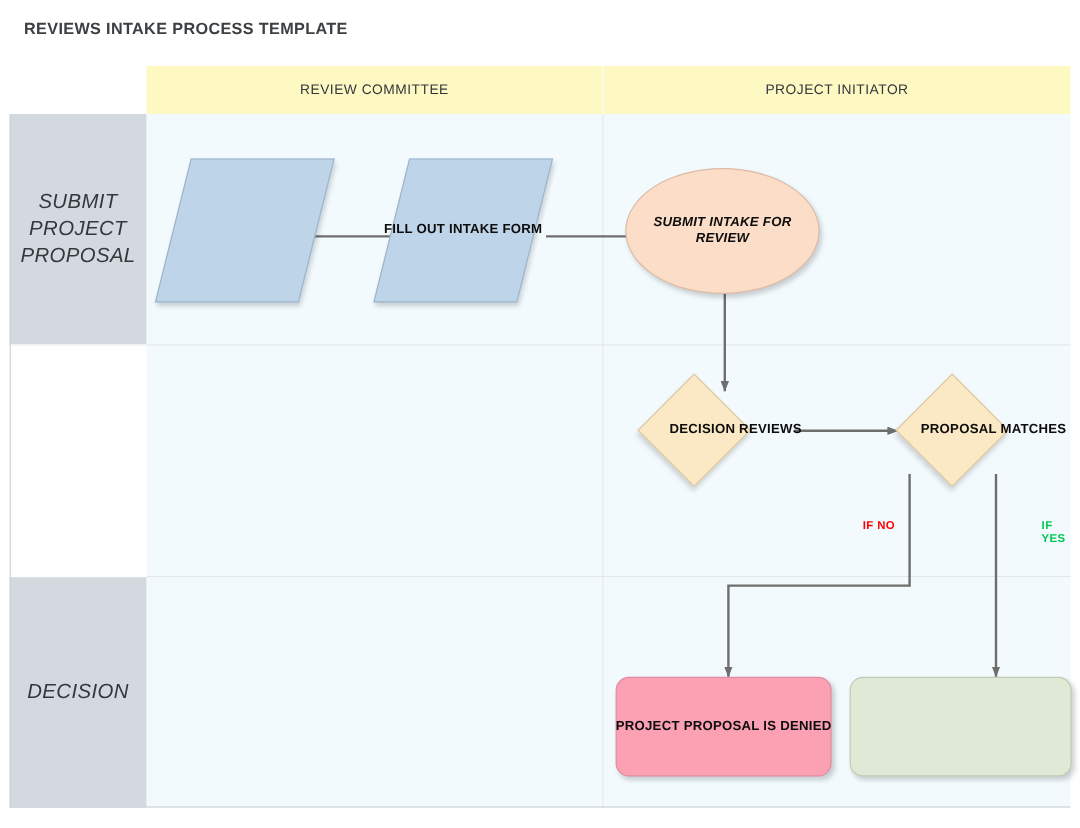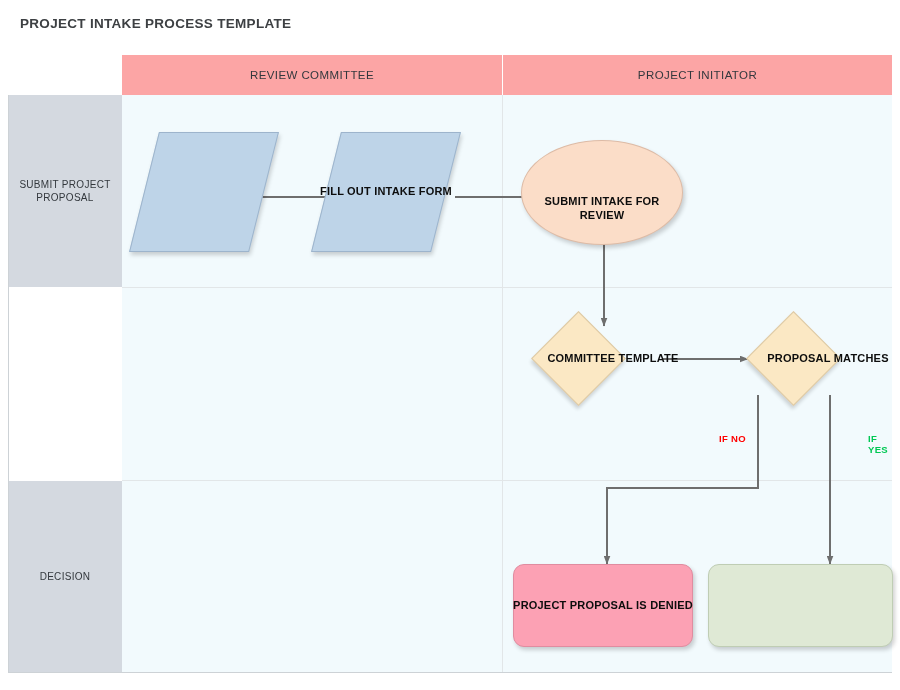--- a/index.html
+++ b/index.html
@@ -33,21 +33,21 @@
     top: 55px;
     width: 884px;
     height: 618px;
   }
 
   
   .col-header {
     position: absolute;
     top: 0;
     height: 40px;
-    background: #fca5a5;
+    background: #fef9c3;
     border-right: 1px solid #ffffff;
     display: flex;
     align-items: center;
     justify-content: center;
     font-size: 11.5px;
     color: #33383d;
     letter-spacing: 0.4px;
     box-sizing: border-box;
     text-align: right;
   }
@@ -58,26 +58,27 @@
   .row-label {
     position: absolute;
     left: 0;
     width: 114px;
     background: #d4d9e0;
     border-bottom: 1px solid #ffffff;
     display: flex;
     align-items: center;
     justify-content: center;
     text-align: center;
-    font-size: 10px;
+    font-size: 17px;
     color: #33383d;
     letter-spacing: 0.3px;
     line-height: 1.35;
     box-sizing: border-box;
     padding: 0 6px;
+    font-style: italic;
   }
   #row-label-submit   { top: 40px;  height: 193px; }
   #row-label-review   { top: 233px; height: 193px; }
   #row-label-decision { top: 426px; height: 192px; border-bottom: none; }
 
   
   .lane-cell {
     position: absolute;
     background: #f2fafd;
     border-bottom: 1px solid #e2e6e8;
@@ -137,21 +138,21 @@
   
   .ellipse {
     position: absolute;
     background: #fbddc8;
     border: 1px solid #ddbba6;
     border-radius: 50%;
     box-shadow: 2px 3px 4px rgba(0,0,0,0.18);
     box-sizing: border-box;
   }
   #shape-submit-intake { left: 513px; top: 85px; width: 162px; height: 105px; }
-  #shape-submit-intake-label { left: 521px; top: 101px; width: 146px; height: 105px; }
+  #shape-submit-intake-label { left: 521px; top: 85px; width: 146px; height: 105px; font-style: italic; }
 
   
   .diamond {
     position: absolute;
     background: #fbe8c4;
     border: 1px solid #dcc9a5;
     transform: rotate(45deg);
     box-shadow: 2px 3px 4px rgba(0,0,0,0.16);
     box-sizing: border-box;
   }
@@ -198,21 +199,21 @@
   #connectors {
     position: absolute;
     left: 0; top: 0;
     width: 884px; height: 618px;
     pointer-events: none;
   }
 </style>
 </head>
 <body>
 
-<div id="page-title">PROJECT INTAKE PROCESS TEMPLATE</div>
+<div id="page-title">REVIEWS INTAKE PROCESS TEMPLATE</div>
 
 <div id="diagram">
 
   <div id="col-header-review" class="col-header">
     <span>REVIEW COMMITTEE</span>
   </div>
   <div id="col-header-initiator" class="col-header">
     <span>PROJECT INITIATOR</span>
   </div>
 
@@ -258,21 +259,21 @@
     <div id="shape-create-proposal" class="parallelogram"></div>
 
     <div id="shape-fill-intake" class="parallelogram"></div>
     <div id="shape-fill-intake-label" class="shape-label">FILL OUT INTAKE FORM</div>
 
     <div id="shape-submit-intake" class="ellipse"></div>
     <div id="shape-submit-intake-label" class="shape-label">SUBMIT INTAKE FOR REVIEW</div>
 
     <div id="shape-committee-reviews" class="diamond"></div>
     <div id="hit-committee-reviews" class="diamond-hit"></div>
-    <div id="shape-committee-reviews-label" class="shape-label">COMMITTEE TEMPLATE</div>
+    <div id="shape-committee-reviews-label" class="shape-label">DECISION REVIEWS</div>
 
     <div id="shape-proposal-matches" class="diamond"></div>
     <div id="hit-proposal-matches" class="diamond-hit"></div>
     <div id="shape-proposal-matches-label" class="shape-label">PROPOSAL MATCHES</div>
 
     <div id="branch-if-no" class="branch-label">IF NO</div>
     <div id="branch-if-yes" class="branch-label">IF YES</div>
 
     <div id="shape-denied" class="rounded-box"></div>
     <div id="shape-denied-label" class="shape-label">PROJECT PROPOSAL IS DENIED</div>

